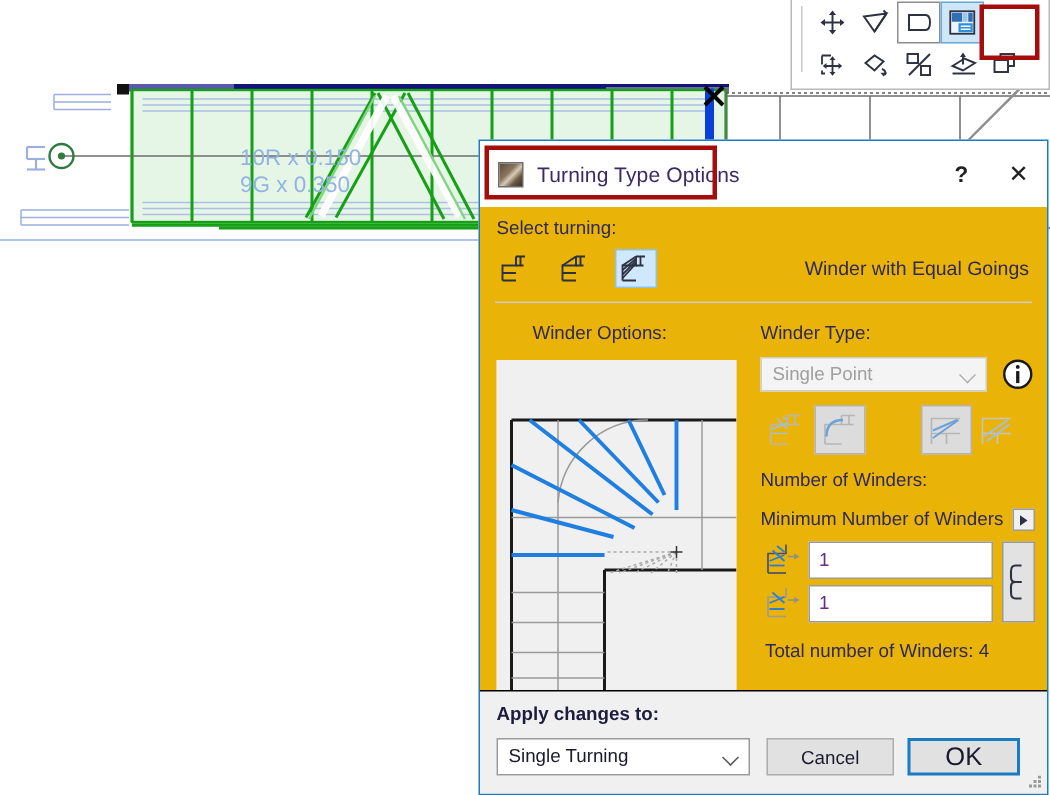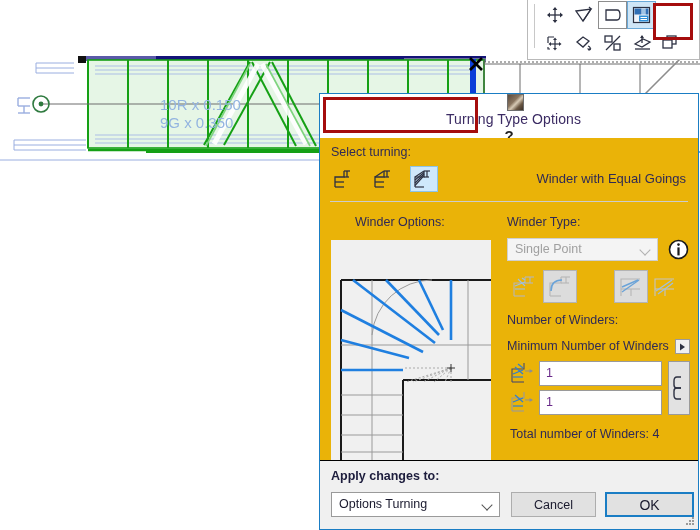--- a/index.html
+++ b/index.html
@@ -36,21 +36,21 @@
   }
   
   #leader{position:absolute;left:600px;top:45px;}
 
   
   #dialog{
     position:absolute;left:319px;top:93px;width:380px;height:437px;
     background:#ffffff;border:1px solid #1a7dc4;box-sizing:border-box;
   }
   #titlebar{
-    height:44px;display:flex;align-items:center;position:relative;background:#ffffff;flex-direction:column;
+    height:44px;display:flex;align-items:center;position:relative;background:#ffffff;
   }
   #title-annot{
     position:absolute;left:3px;top:3px;width:155px;height:36px;
     border:3px solid #a50d0d;box-sizing:border-box;pointer-events:none;
   }
   .app-icon{
     width:17px;height:17px;margin-left:12px;flex:none;
     background:linear-gradient(135deg,#5b4a3c 0%,#8a7660 40%,#d8cbb6 55%,#6b5844 75%,#3b2f26 100%);
     border:1px solid #6d6d6d;box-sizing:border-box;
   }
@@ -134,23 +134,23 @@
     background:#ffffff;border:1px solid #9a9a9a;box-sizing:border-box;
     font-size:12.5px;color:#1a1a2e;line-height:23px;padding-left:7px;
   }
   #apply-select .sel-caret{border-color:#555;top:8px;}
   #cancel-btn{
     position:absolute;left:191px;top:31px;width:85px;height:25px;
     background:#e1e1e1;border:1px solid #adadad;box-sizing:border-box;
     font-size:12.5px;color:#1a1a2e;display:flex;align-items:center;justify-content:center;
   }
   #ok-btn{
-    position:absolute;left:285px;top:31px;width:89px;height:25px;
+    position:absolute;left:285px;top:31px;width:75px;height:25px;
     background:#e1e1e1;border:2px solid #1a7dc4;box-sizing:border-box;
-    font-size:14px;color:#1a1a2e;display:flex;align-items:center;justify-content:center;
+    font-size:17px;color:#1a1a2e;display:flex;align-items:center;justify-content:center;
   }
   #resize-grip{position:absolute;right:3px;bottom:3px;width:9px;height:9px;}
 </style>
 </head>
 <body>
 
 <div id="cad">
   <svg class="cad-svg" width="700" height="530">
 
     <rect x="0" y="0" width="700" height="530" fill="#ffffff"></rect>
@@ -606,21 +606,21 @@
         </svg>
       </div>
 
       <div id="total-winders">Total number of Winders: 4</div>
     </div>
   </div>
 
   <div id="dlg-footer">
     <div id="apply-label">Apply changes to:</div>
     <div id="apply-select">
-      <span>Options Turning</span>
+      <span>Single Turning</span>
       <span class="sel-caret"></span>
     </div>
     <div id="cancel-btn">Cancel</div>
     <div id="ok-btn">OK</div>
     <svg id="resize-grip" viewBox="0 0 9 9">
       <g fill="#9a9a9a">
         <rect x="6" y="0" width="2" height="2"></rect>
         <rect x="3" y="3" width="2" height="2"></rect>
           <rect x="6" y="3" width="2" height="2"></rect>
         <rect x="0" y="6" width="2" height="2"></rect>

